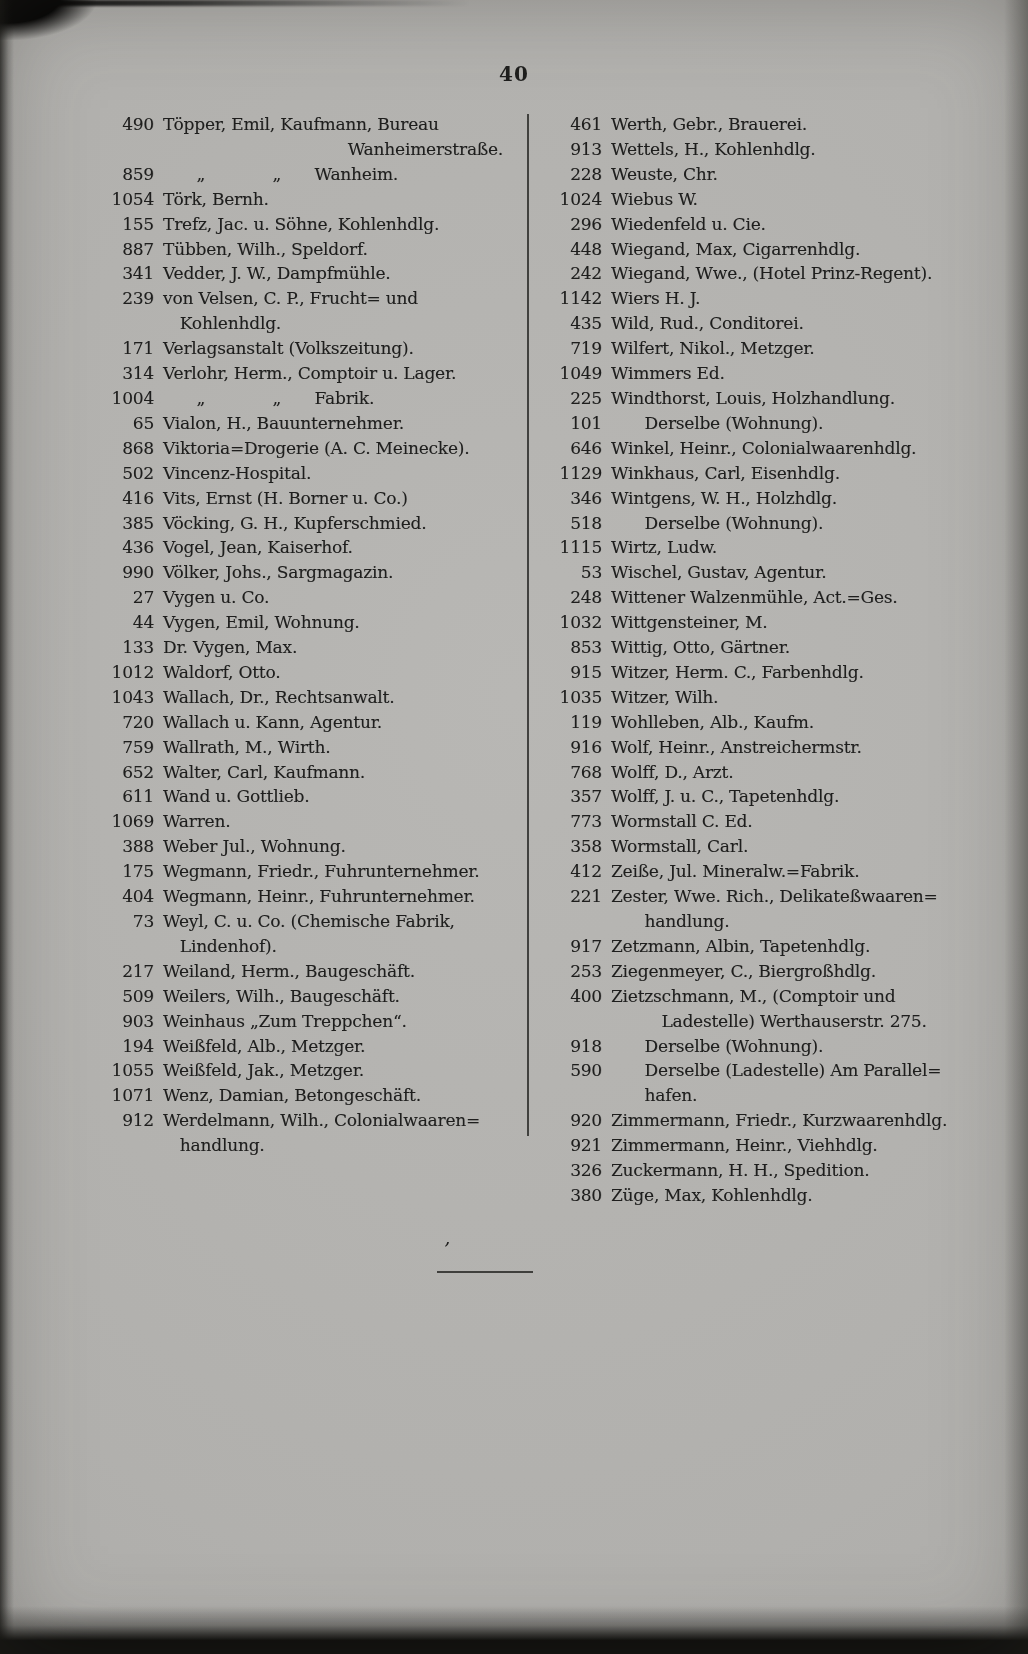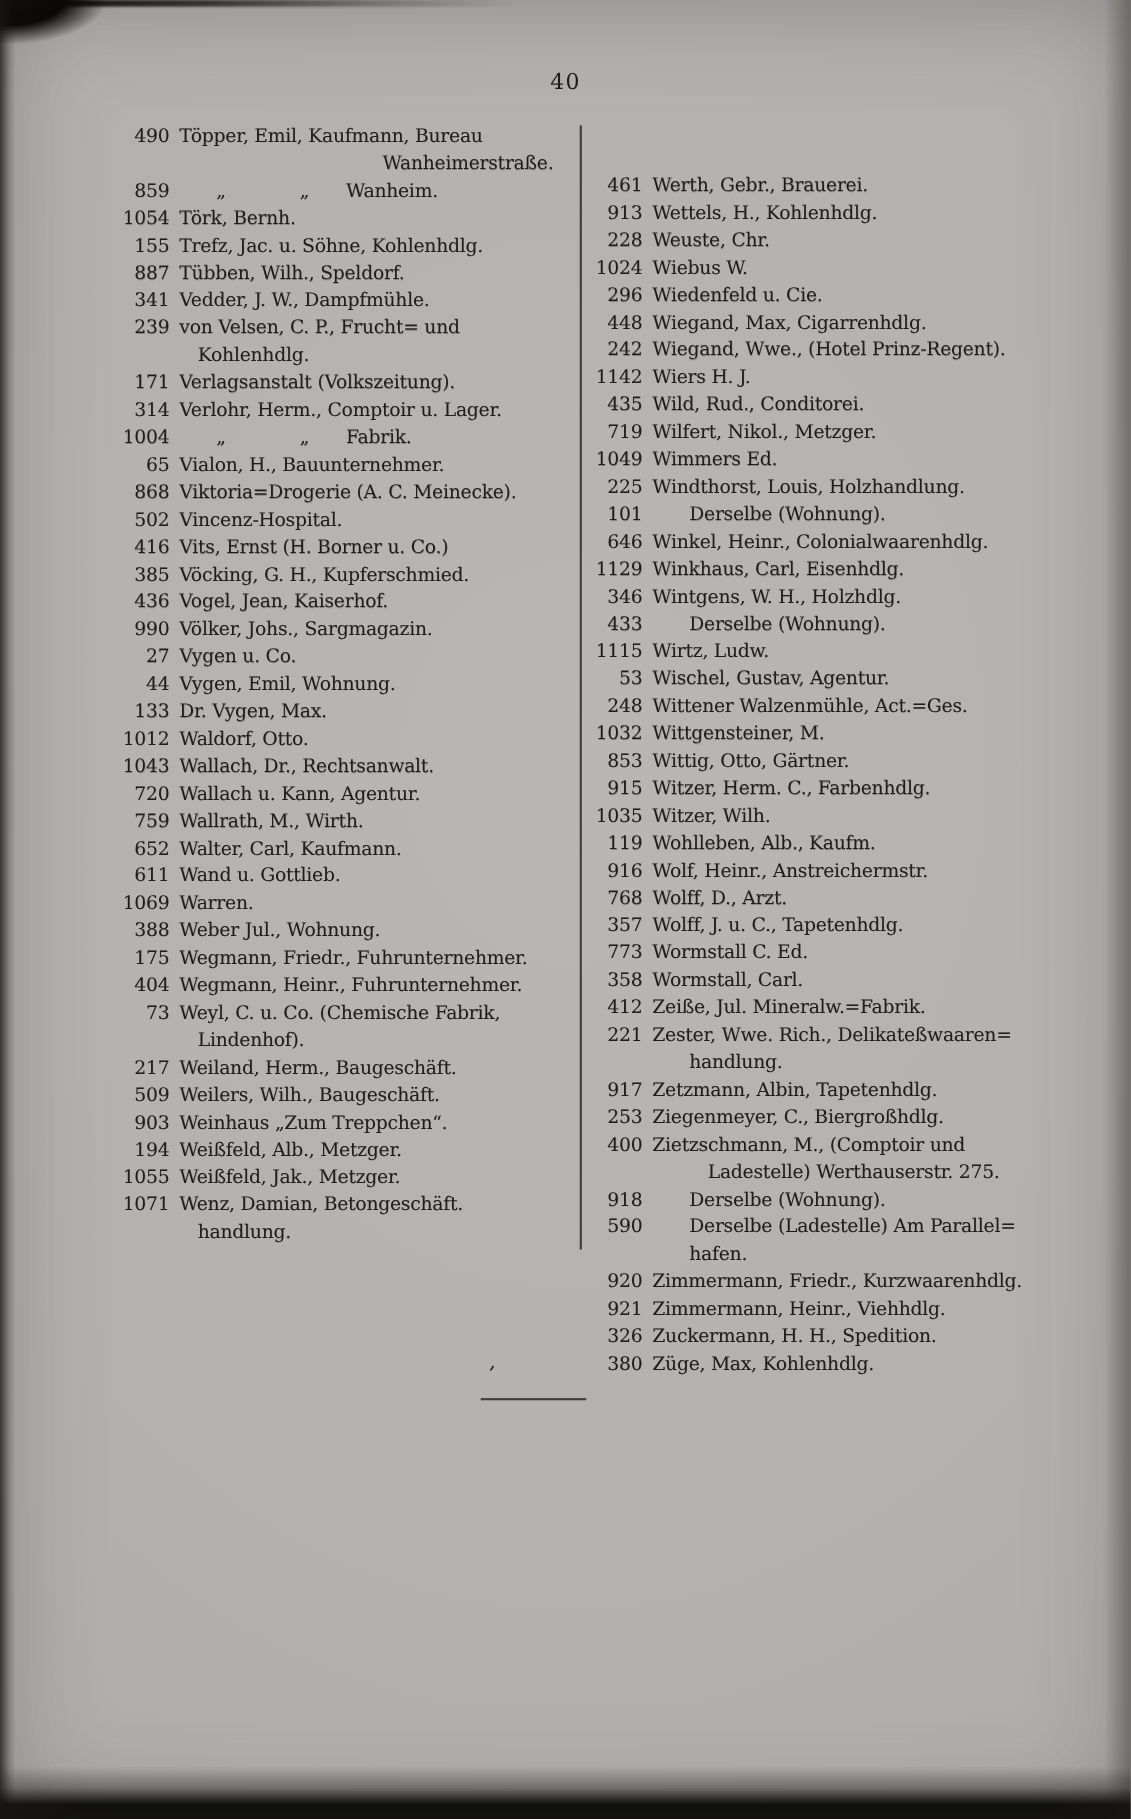--- a/index.html
+++ b/index.html
@@ -35,29 +35,29 @@
     position:absolute; top:0; right:0; width:24px; height:100%; z-index:3;
     background: linear-gradient(to left, rgba(40,40,36,.4), rgba(40,40,36,0));
   }
   .art-bottom {
     position:absolute; bottom:0; left:0; width:100%; height:48px; z-index:4;
     background: linear-gradient(to bottom, rgba(10,10,8,0) 0%, rgba(10,10,8,.35) 40%, #0b0b09 72%);
   }
   
   .page-number {
     position:absolute; top:62px; left:0; width:100%;
-    text-align:center; font-size:20px; letter-spacing:1px; z-index:2;
+    text-align:center; font-size:20px; letter-spacing:1px; z-index:2;font-weight:bold;
   }
   .col {
     position:absolute; top:112px; z-index:2;
     font-size:17px; line-height:24.9px; letter-spacing:-0.2px;
     text-shadow: 0.3px 0.3px 0 rgba(30,30,30,0.3);
   }
   .col-left  { left:106px; width:420px; }
-  .col-right { left:536px; width:436px;margin-top:45px; }
+  .col-right { left:554px; width:436px; }
   .row { white-space:pre; }
   .num { display:inline-block; width:48px; text-align:right; margin-right:9px; }
   .divider {
     position:absolute; left:527px; top:114px; width:2px; height:1022px;
     background:rgba(45,45,42,.85); z-index:2;
   }
   .ink-mark {
     position:absolute; left:444px; top:1238px; z-index:2;
     font-size:19px; font-style:italic;
   }
@@ -112,41 +112,42 @@
       <div class="row"><span class="num">175</span><span class="txt">Wegmann, Friedr., Fuhrunternehmer.</span></div>
       <div class="row"><span class="num">404</span><span class="txt">Wegmann, Heinr., Fuhrunternehmer.</span></div>
       <div class="row"><span class="num">73</span><span class="txt">Weyl, C. u. Co. (Chemische Fabrik,</span></div>
       <div class="row"><span class="num"></span><span class="txt"> Lindenhof).</span></div>
       <div class="row"><span class="num">217</span><span class="txt">Weiland, Herm., Baugeschäft.</span></div>
       <div class="row"><span class="num">509</span><span class="txt">Weilers, Wilh., Baugeschäft.</span></div>
       <div class="row"><span class="num">903</span><span class="txt">Weinhaus „Zum Treppchen“.</span></div>
       <div class="row"><span class="num">194</span><span class="txt">Weißfeld, Alb., Metzger.</span></div>
       <div class="row"><span class="num">1055</span><span class="txt">Weißfeld, Jak., Metzger.</span></div>
       <div class="row"><span class="num">1071</span><span class="txt">Wenz, Damian, Betongeschäft.</span></div>
+      <div class="row"><span class="num">912</span><span class="txt">Werdelmann, Wilh., Colonialwaaren=</span></div>
       <div class="row"><span class="num"></span><span class="txt"> handlung.</span></div>
     </div>
   <div class="divider"></div>
   <div class="col col-right" id="col-right">
       <div class="row"><span class="num">461</span><span class="txt">Werth, Gebr., Brauerei.</span></div>
       <div class="row"><span class="num">913</span><span class="txt">Wettels, H., Kohlenhdlg.</span></div>
       <div class="row"><span class="num">228</span><span class="txt">Weuste, Chr.</span></div>
       <div class="row"><span class="num">1024</span><span class="txt">Wiebus W.</span></div>
       <div class="row"><span class="num">296</span><span class="txt">Wiedenfeld u. Cie.</span></div>
       <div class="row"><span class="num">448</span><span class="txt">Wiegand, Max, Cigarrenhdlg.</span></div>
       <div class="row"><span class="num">242</span><span class="txt">Wiegand, Wwe., (Hotel Prinz-Regent).</span></div>
       <div class="row"><span class="num">1142</span><span class="txt">Wiers H. J.</span></div>
       <div class="row"><span class="num">435</span><span class="txt">Wild, Rud., Conditorei.</span></div>
       <div class="row"><span class="num">719</span><span class="txt">Wilfert, Nikol., Metzger.</span></div>
       <div class="row"><span class="num">1049</span><span class="txt">Wimmers Ed.</span></div>
       <div class="row"><span class="num">225</span><span class="txt">Windthorst, Louis, Holzhandlung.</span></div>
       <div class="row"><span class="num">101</span><span class="txt">  Derselbe (Wohnung).</span></div>
       <div class="row"><span class="num">646</span><span class="txt">Winkel, Heinr., Colonialwaarenhdlg.</span></div>
       <div class="row"><span class="num">1129</span><span class="txt">Winkhaus, Carl, Eisenhdlg.</span></div>
       <div class="row"><span class="num">346</span><span class="txt">Wintgens, W. H., Holzhdlg.</span></div>
-      <div class="row"><span class="num">433</span><span class="txt">  Derselbe (Wohnung).</span></div>
+      <div class="row"><span class="num">518</span><span class="txt">  Derselbe (Wohnung).</span></div>
       <div class="row"><span class="num">1115</span><span class="txt">Wirtz, Ludw.</span></div>
       <div class="row"><span class="num">53</span><span class="txt">Wischel, Gustav, Agentur.</span></div>
       <div class="row"><span class="num">248</span><span class="txt">Wittener Walzenmühle, Act.=Ges.</span></div>
       <div class="row"><span class="num">1032</span><span class="txt">Wittgensteiner, M.</span></div>
       <div class="row"><span class="num">853</span><span class="txt">Wittig, Otto, Gärtner.</span></div>
       <div class="row"><span class="num">915</span><span class="txt">Witzer, Herm. C., Farbenhdlg.</span></div>
       <div class="row"><span class="num">1035</span><span class="txt">Witzer, Wilh.</span></div>
       <div class="row"><span class="num">119</span><span class="txt">Wohlleben, Alb., Kaufm.</span></div>
       <div class="row"><span class="num">916</span><span class="txt">Wolf, Heinr., Anstreichermstr.</span></div>
       <div class="row"><span class="num">768</span><span class="txt">Wolff, D., Arzt.</span></div>

